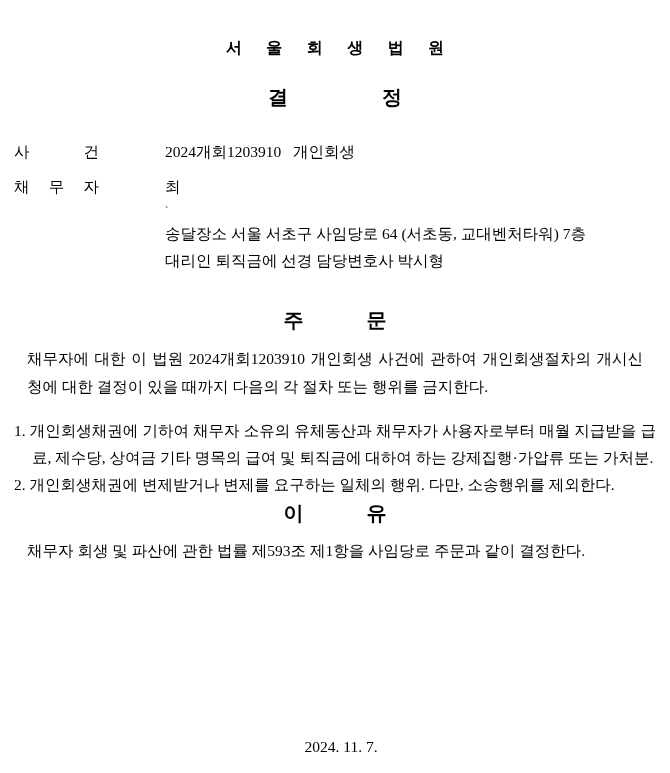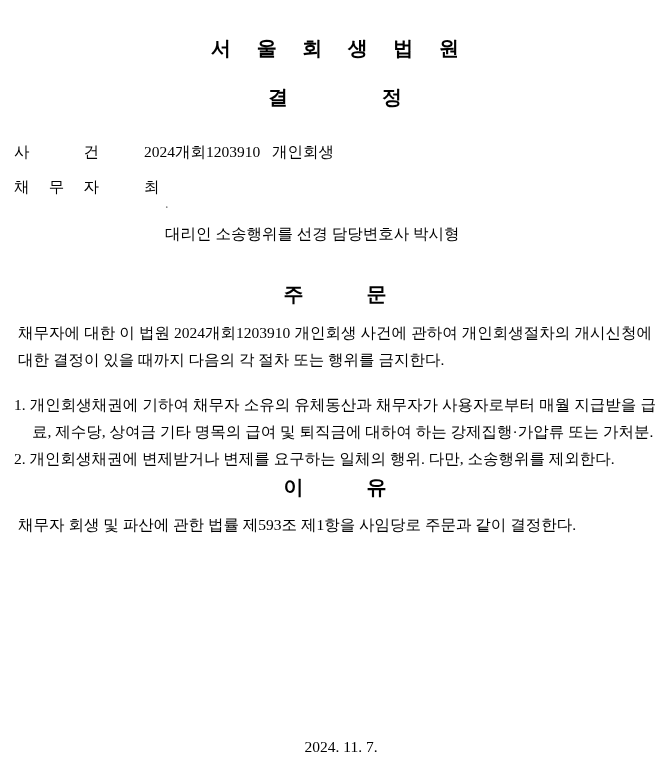--- a/index.html
+++ b/index.html
@@ -14,21 +14,21 @@
     font-size: 15.5px;
     box-sizing: border-box;
     padding: 36px 14px 0 14px;
     overflow: hidden;
   }
   
   .court-name {
     margin: 0;
     text-align: center;
     font-family: "Liberation Sans", "DejaVu Sans", sans-serif;
-    font-size: 20px;
+    font-size: 16px;
     font-weight: bold;
     line-height: 24px;
   }
   .court-name .spread { letter-spacing: 10px; margin-right: -10px; }
   .decision-title {
     margin-top: 25px;
     display: flex;
     justify-content: center;
     gap: 94px;
     font-family: "Liberation Sans", "DejaVu Sans", sans-serif;
@@ -51,40 +51,40 @@
   
   .fields { margin-top: 33px; }
   .field-row { display: flex; line-height: 20px; }
   .field-row + .field-row { margin-top: 15px; }
   .field-label {
     display: flex;
     justify-content: space-between;
     width: 85px;
     flex: 0 0 85px;
   }
-  .field-value { margin-left: 45px; white-space: pre; }
+  .field-value { margin-left: 66px; white-space: pre; }
 
   .redaction-dot {
     position: absolute;
     left: 165px;
     top: 197px;
     color: #808080;
     font-size: 14px;
     line-height: 14px;
   }
 
   .address-block {
     margin-left: 151px;
     margin-top: 24px;
     line-height: 26.5px;
   }
 
   
   .para {
-    margin: 4px;
+    margin: 13px;
     text-align: justify;
     text-align-last: left;
     line-height: 27.5px;
   }
   .para-intro { margin-top: 13px; }
   .para-iyu   { margin-top: 12px; line-height: 27px; }
 
   .list { margin-top: 17px; line-height: 27px; }
   .list-item {
     padding-left: 18px;
@@ -130,21 +130,22 @@
         <span>무</span>
         <span>자</span>
       </span>
       <span class="field-value">최</span>
     </div>
   </div>
 
   <div class="redaction-dot">.</div>
 
   <div class="address-block">
-    <div>대리인 소송행위를 선경 담당변호사 박시형</div>
+    <div>송달장소  서울 서초구 사임당로 64 (서초동, 교대벤처타워) 7층</div>
+    <div>대리인 퇴직금에 선경 담당변호사 박시형</div>
   </div>
 
   <div class="section-heading heading-jumun">
     <span>주</span>
     <span>문</span>
   </div>
 
   <p class="para para-intro">채무자에 대한 이 법원 2024개회1203910 개인회생 사건에 관하여 개인회생절차의 개시신청에 대한 결정이 있을 때까지 다음의 각 절차 또는 행위를 금지한다.</p>
 
   <div class="list">

